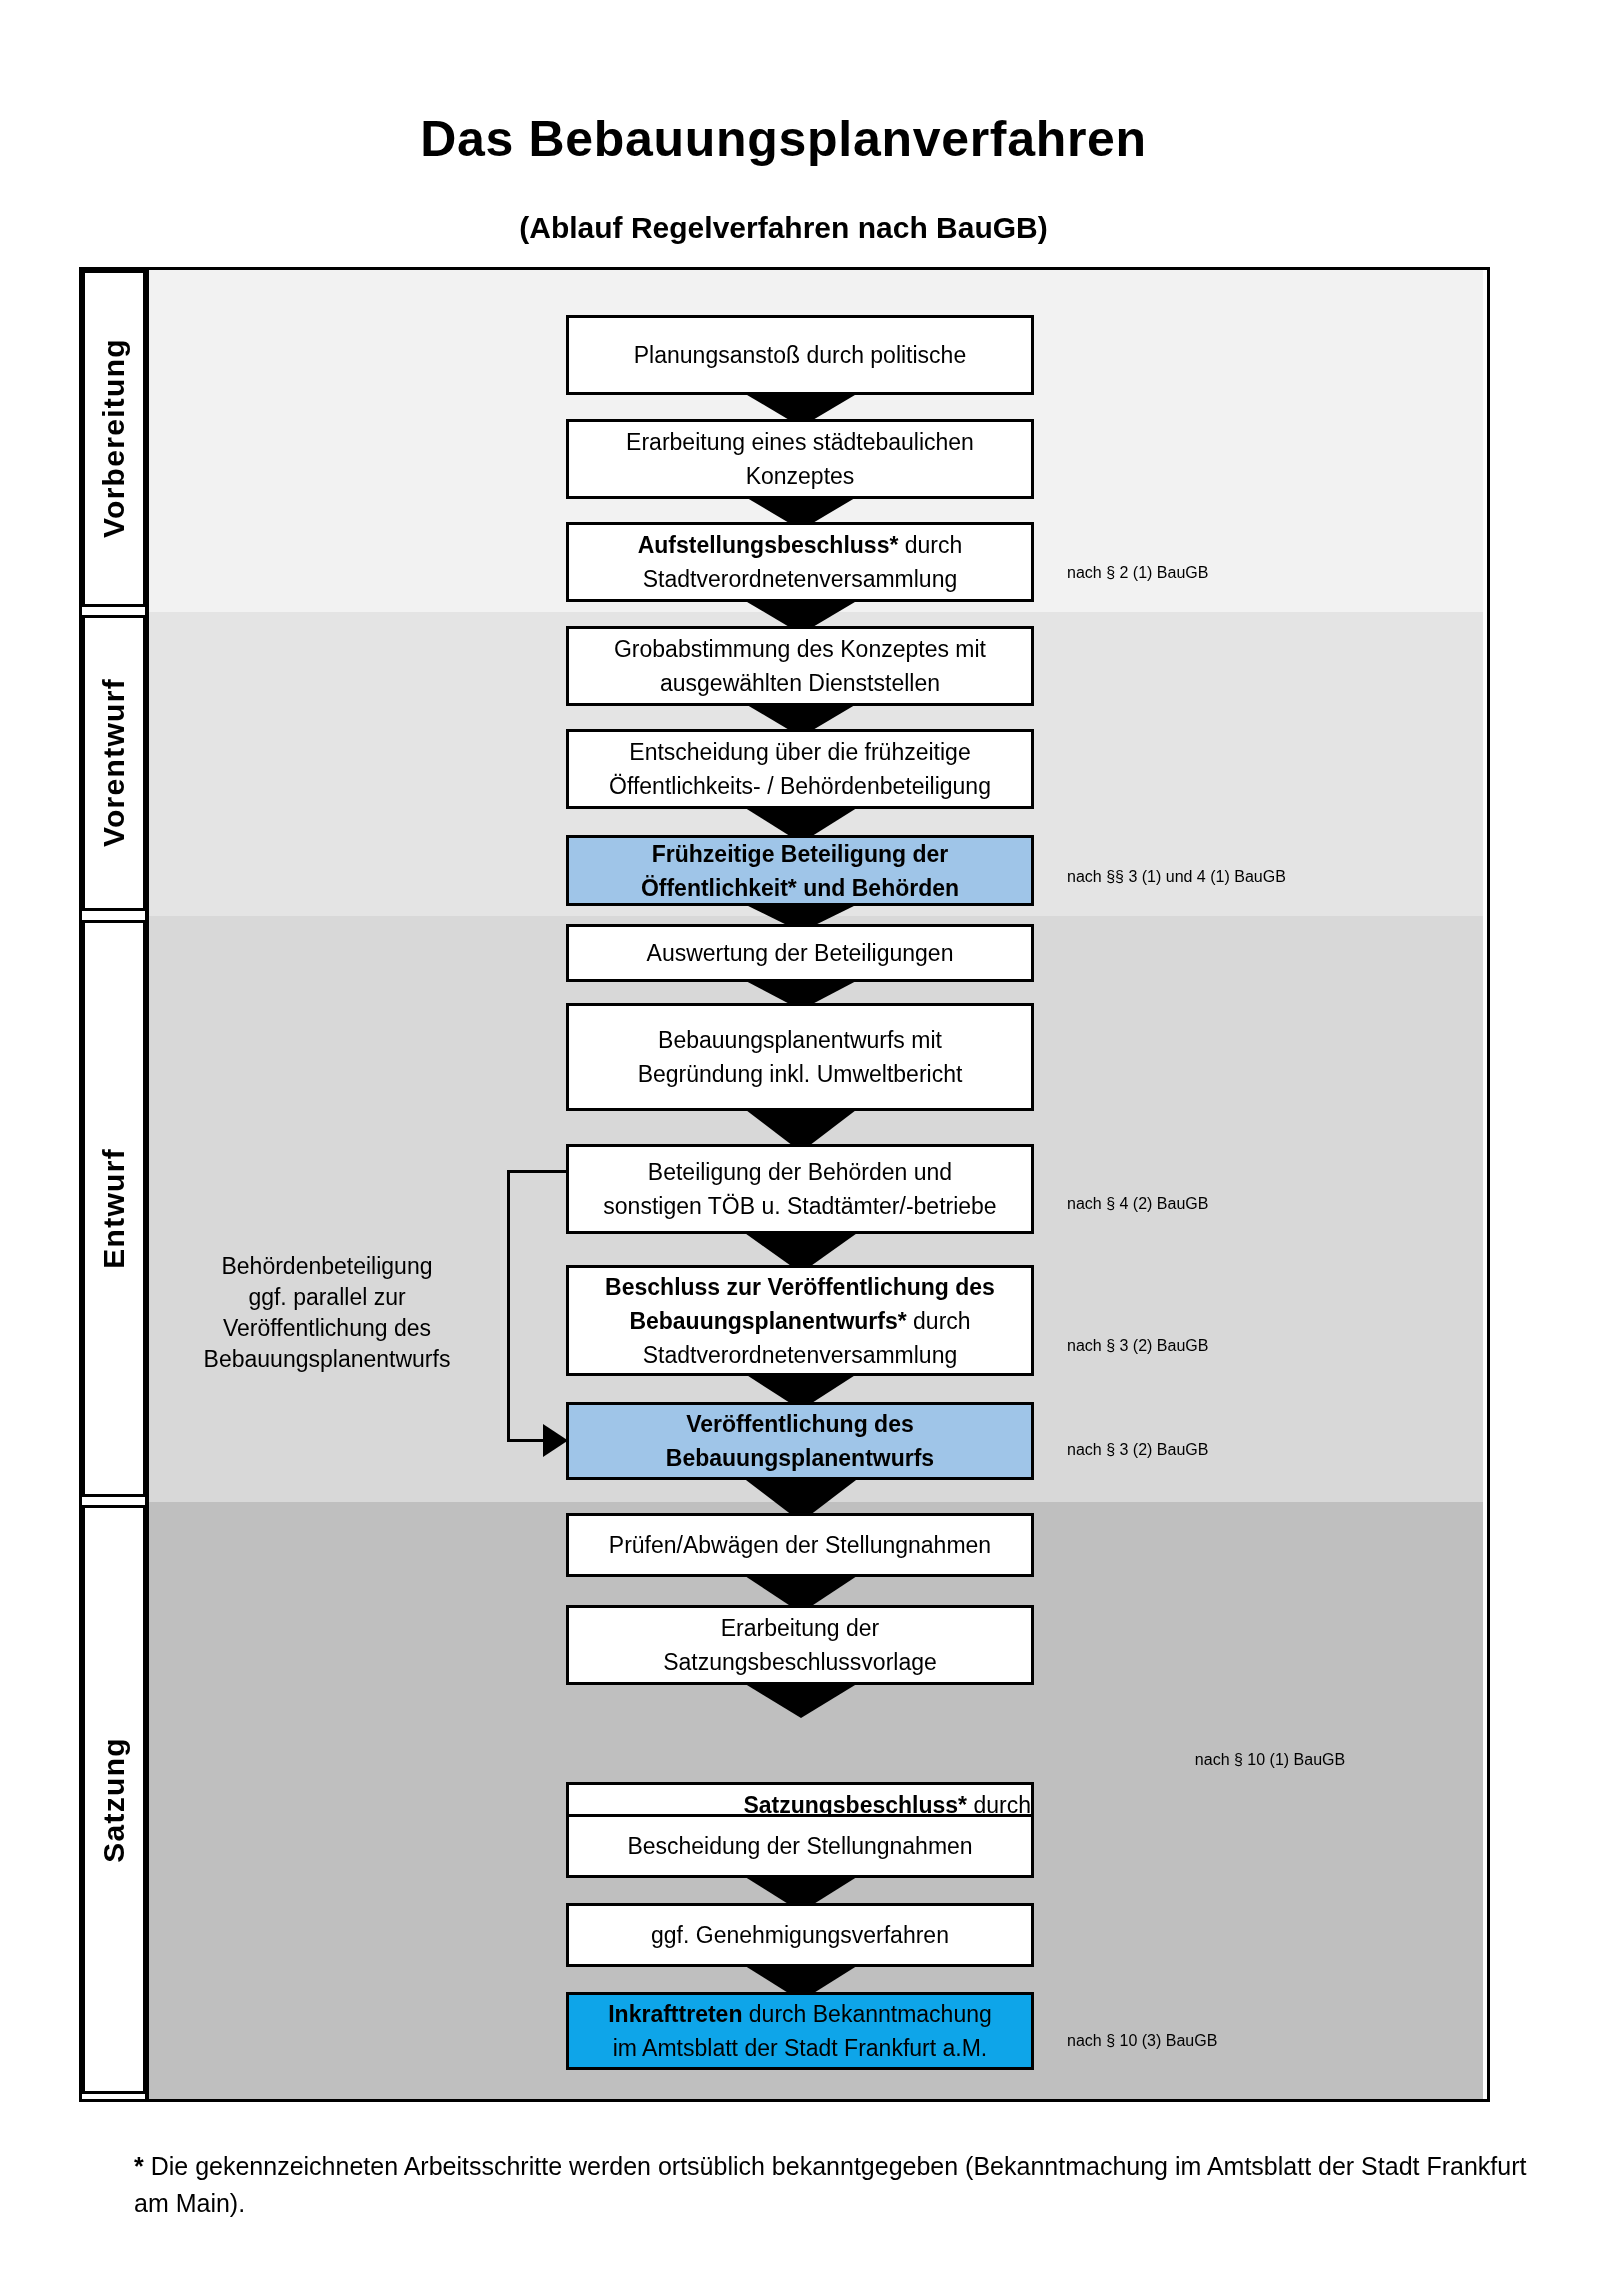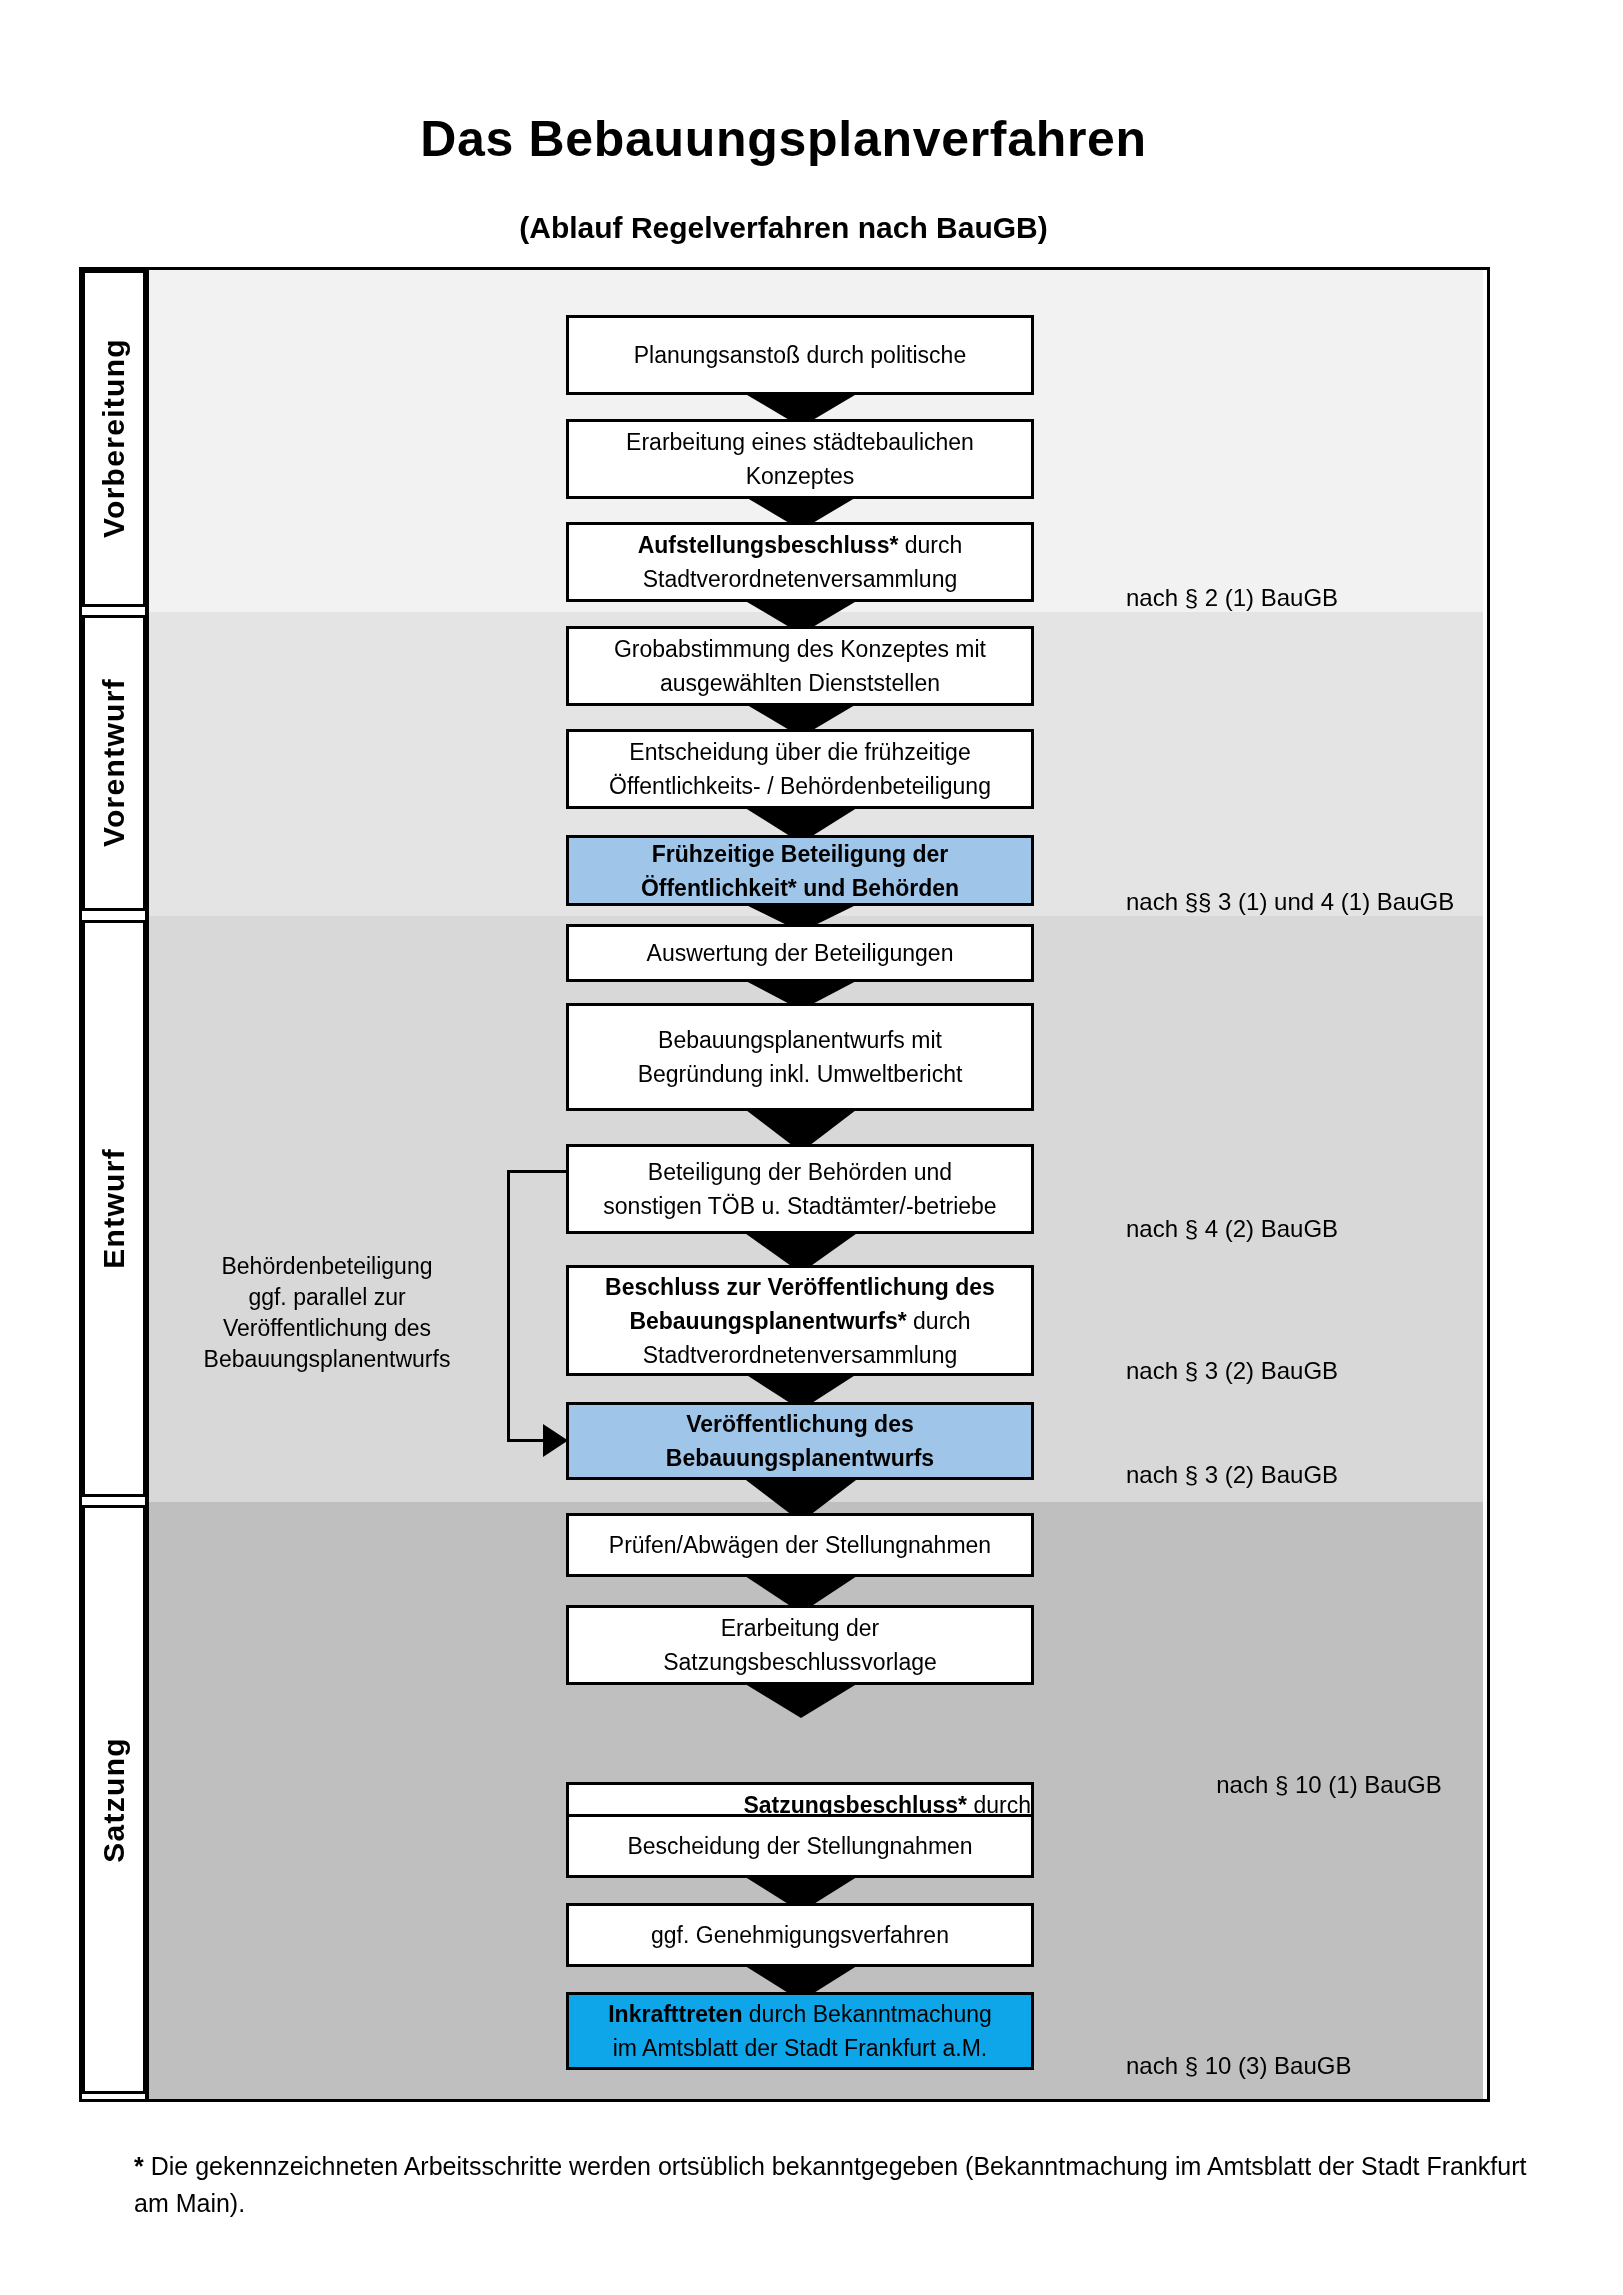--- a/index.html
+++ b/index.html
@@ -54,22 +54,22 @@
     z-index:4;
   }
   .box .run-b{font-weight:bold;}
   .down-arrow{
     position:absolute;width:118px;background:#000;
     clip-path:polygon(0 0,100% 0,50% 100%);
     z-index:3;
   }
   
   .law-ref{
-    position:absolute;left:1126px;width:406px;
-    font-size:24px;white-space:nowrap;margin-top:20px;
+    position:absolute;left:1067px;width:406px;
+    font-size:16px;white-space:nowrap;
   }
   
   #side-note{
     left:183px;top:1251px;width:288px;
     text-align:center;font-size:23px;line-height:31px;
     white-space:pre-line;z-index:4;
   }
   .conn{background:#000;z-index:2;}
   #conn-arrowhead{
     left:543px;top:1424px;width:25px;height:33px;background:#000;

